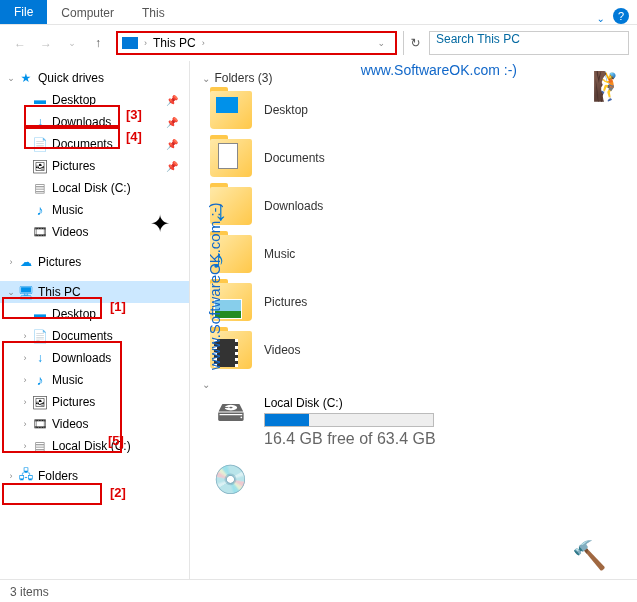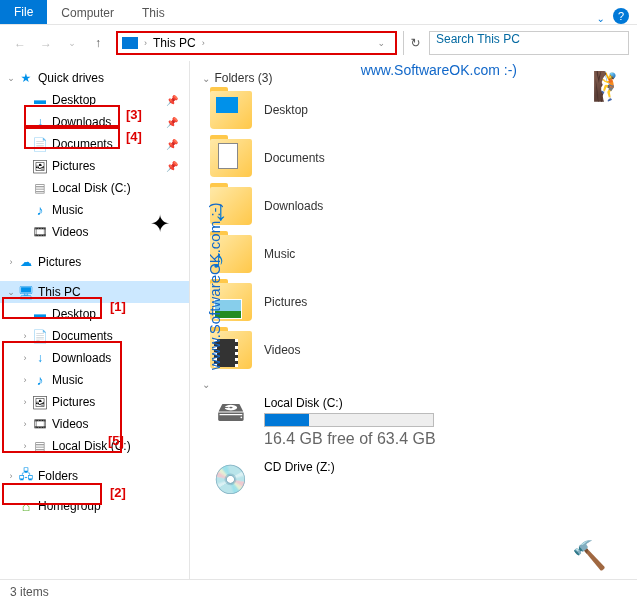--- a/index.html
+++ b/index.html
@@ -420,25 +420,20 @@
     <div style="height:8px;"></div>
 
     <div class="tree-item indent0">
       <span class="expander">›</span>
       <span class="tree-icon ic-net"></span>
       <span>Folders</span>
     </div>
 
     <div style="height:8px;"></div>
 
-    <div class="tree-item indent0">
-      <span class="expander"></span>
-      <span class="tree-icon ic-home"></span>
-      <span>Homegroup</span>
-    </div>
 
     <div class="hl-box" style="left:24px; top:44px; width:96px; height:22px;"></div>
     <div class="annotation" style="left:126px; top:46px;">[3]</div>
     <div class="hl-box" style="left:24px; top:66px; width:96px; height:22px;"></div>
     <div class="annotation" style="left:126px; top:68px;">[4]</div>
     <div class="hl-box" style="left:2px; top:236px; width:100px; height:22px;"></div>
     <div class="annotation" style="left:110px; top:238px;">[1]</div>
     <div class="hl-box" style="left:2px; top:280px; width:120px; height:112px;"></div>
     <div class="annotation" style="left:108px; top:372px;">[5]</div>
     <div class="hl-box" style="left:2px; top:422px; width:100px; height:22px;"></div>
@@ -509,23 +504,20 @@
       <div class="drive-info">
         <div>Local Disk (C:)</div>
         <div class="drive-bar">
           <div class="drive-fill"></div>
         </div>
         <div class="drive-sub">16.4 GB free of 63.4 GB</div>
       </div>
     </div>
     <div class="drive-item">
       <div class="drive-icon">💿</div>
-      <div class="drive-info">
-        <div>CD Drive (Z:)</div>
-      </div>
     </div>
   </div>
 </div>
 
 <div class="statusbar">
   <span>3 items</span>
 </div>
 
 <div class="watermark-h">www.SoftwareOK.com  :-)</div>
 <div class="watermark-v" style="top:370px;">www.SoftwareOK.com  :-)</div>

